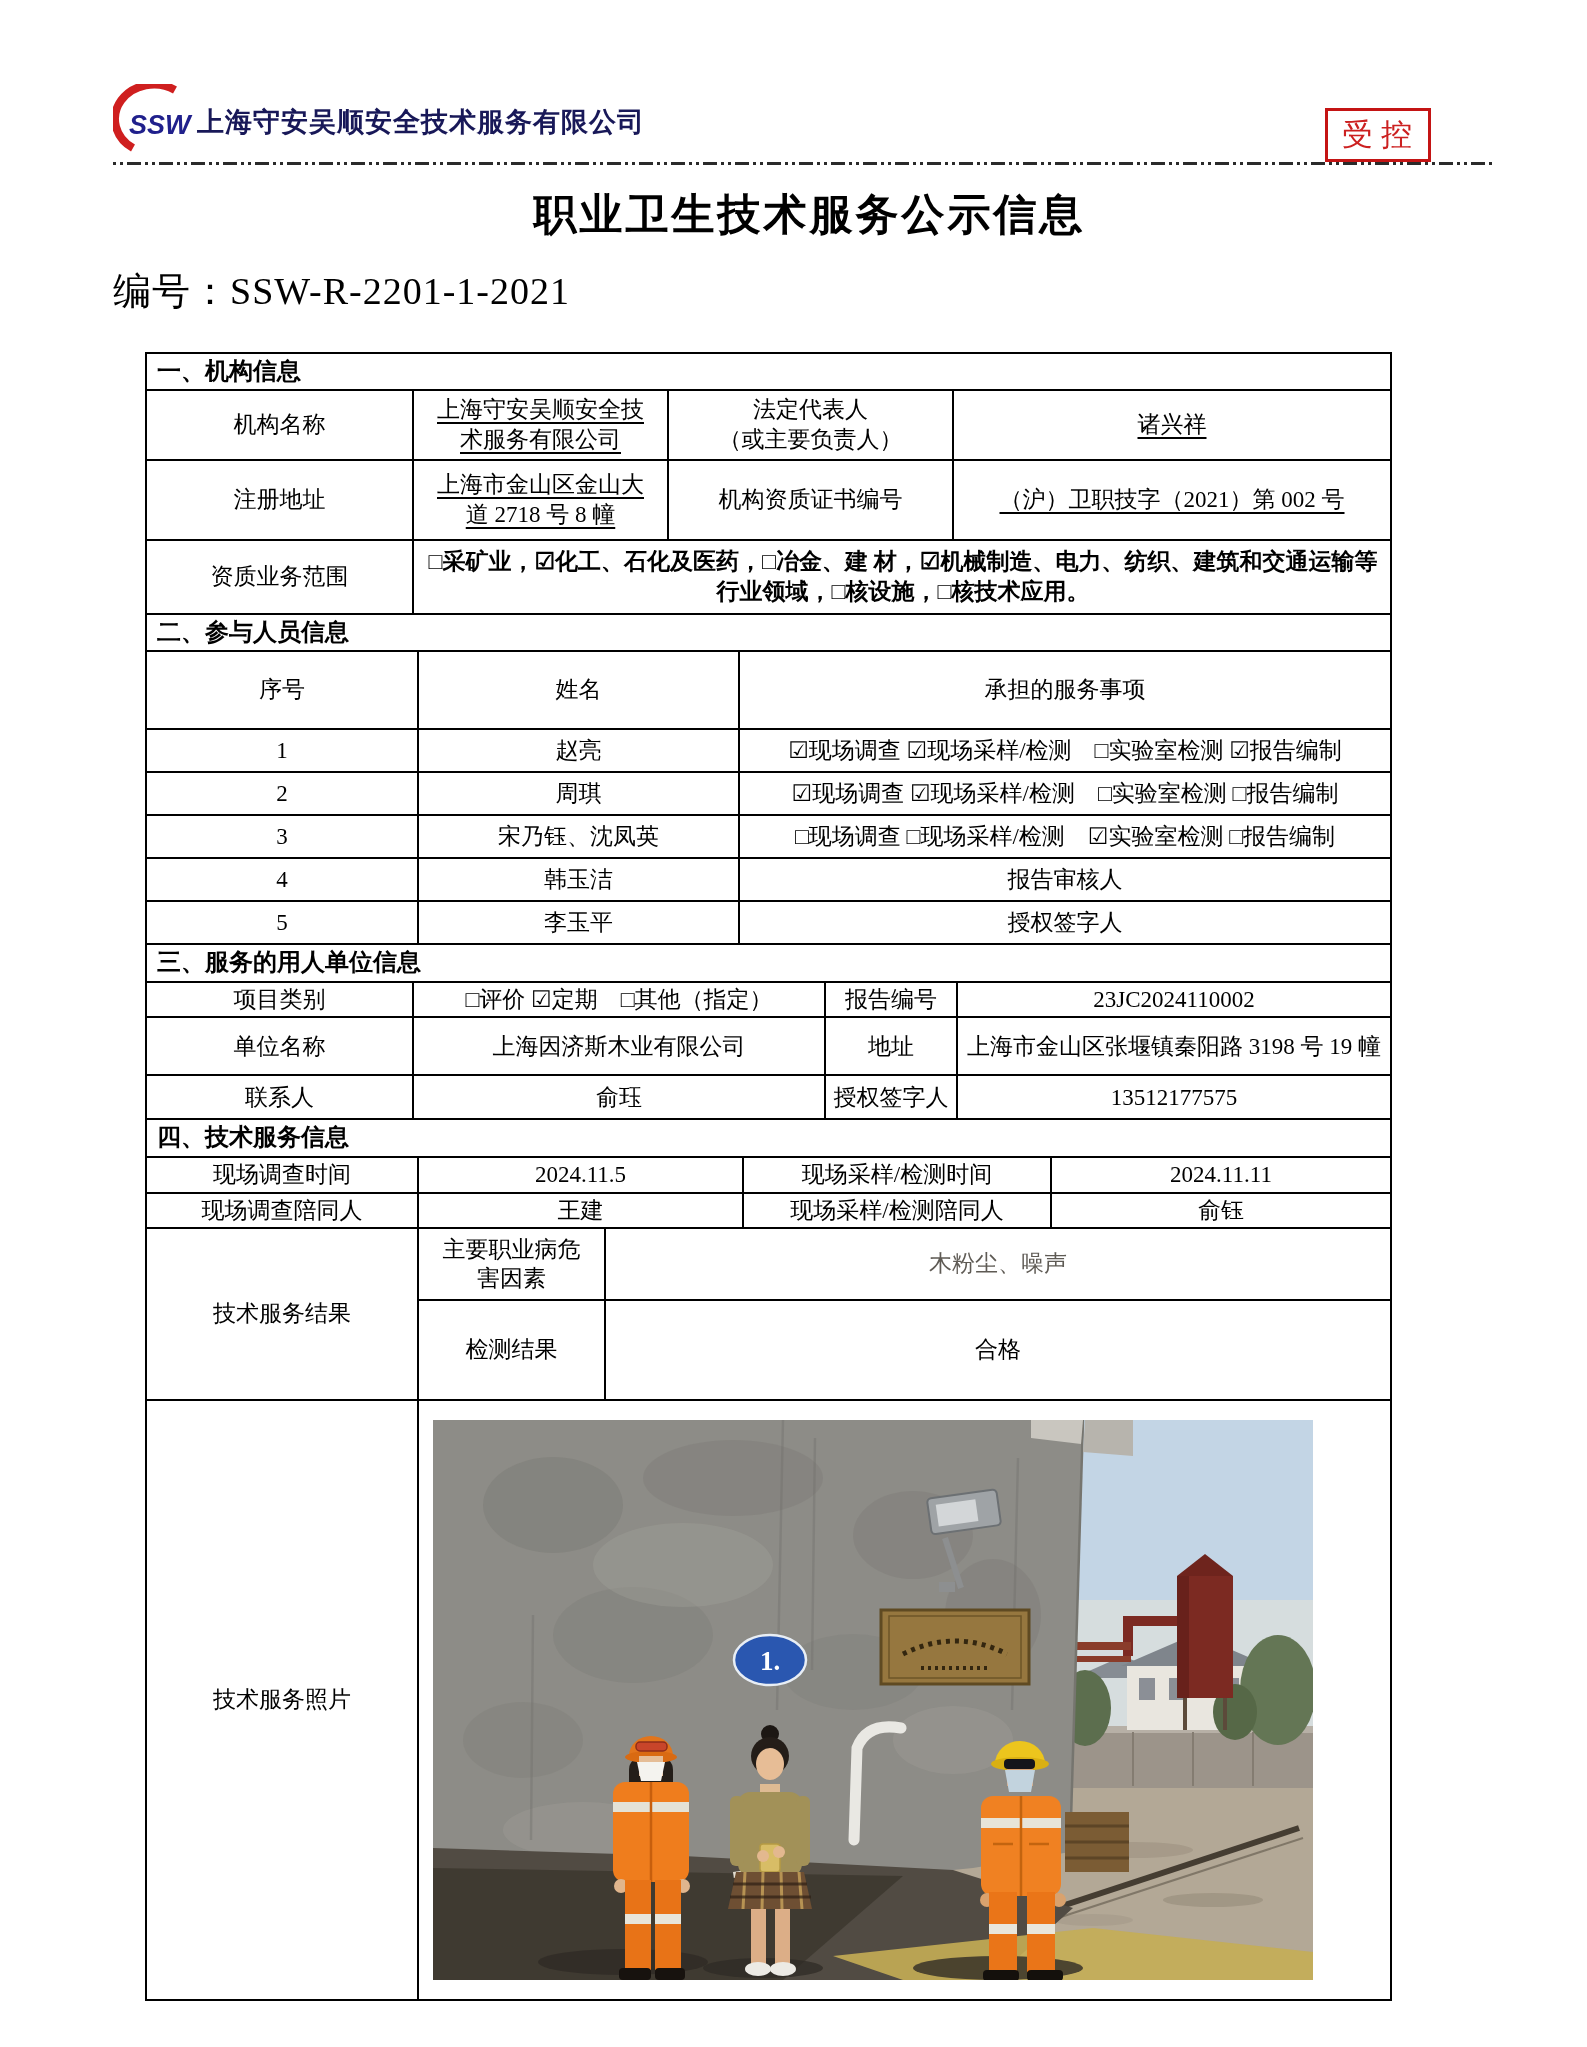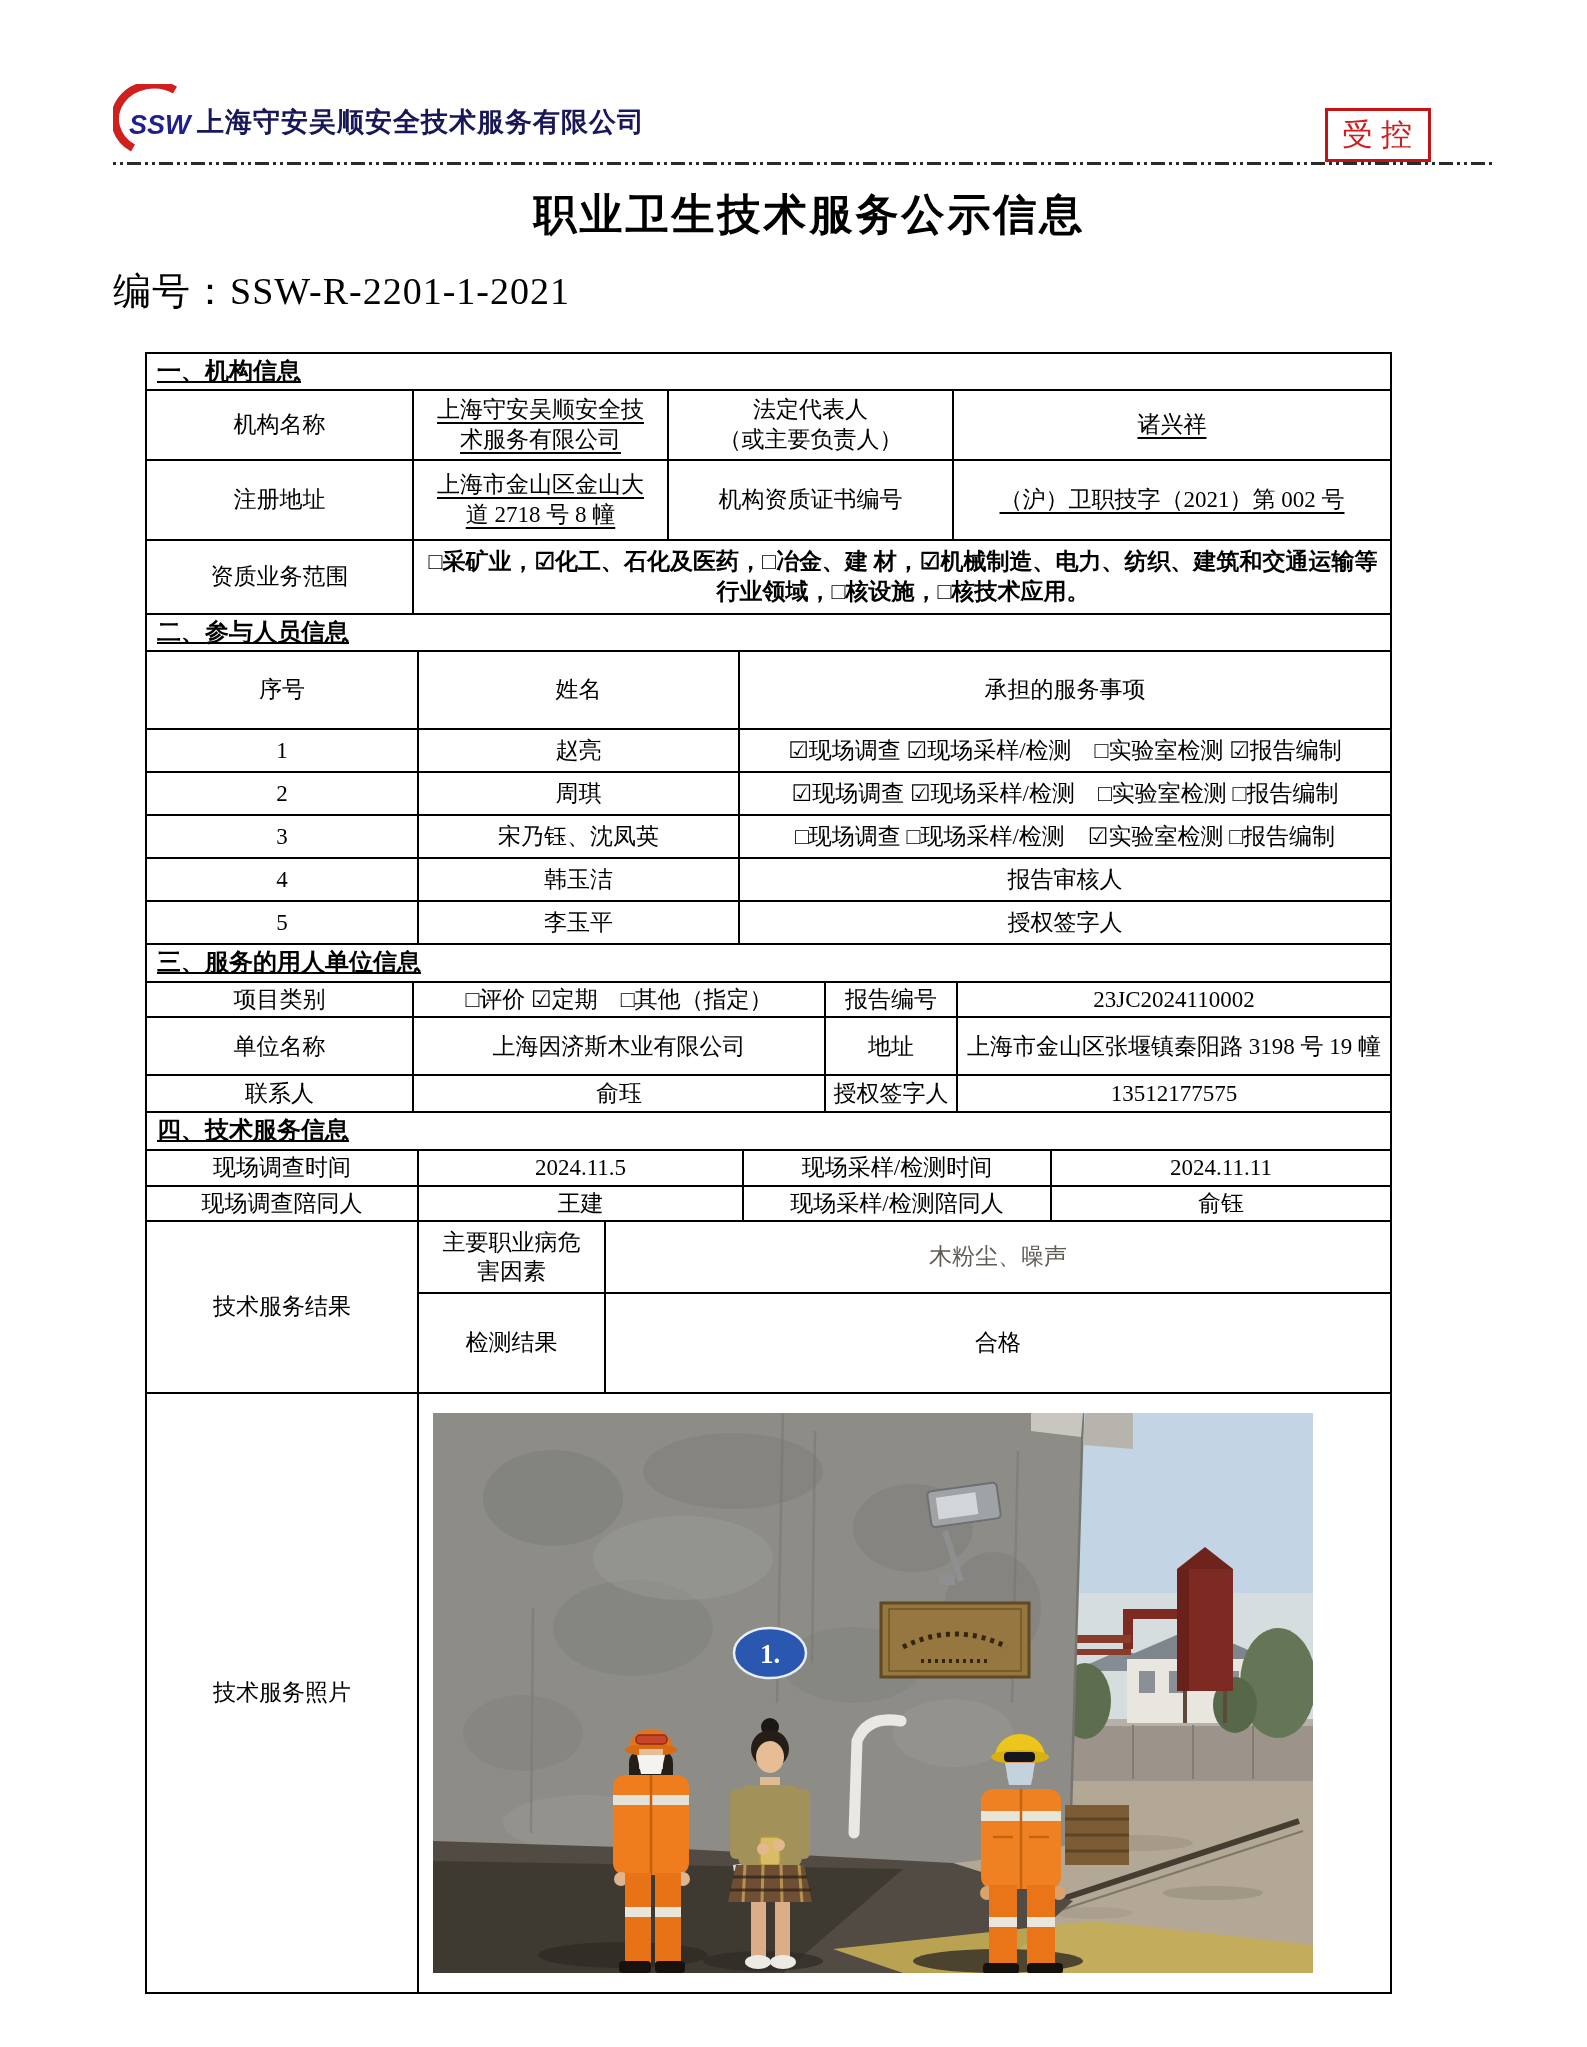--- a/index.html
+++ b/index.html
@@ -25,28 +25,28 @@
   .doc-title{position:absolute;top:186px;left:16px;width:100%;text-align:center;
     font-size:43px;font-weight:bold;letter-spacing:3px;}
   .doc-no{position:absolute;top:266px;left:113px;font-size:38px;letter-spacing:1px;}
 
   
   .tables{position:absolute;left:145px;top:352px;width:1245px;}
   table{border-collapse:collapse;table-layout:fixed;width:1245px;}
   table + table{margin-top:-2px;}
   td{border:2px solid #000;font-size:23px;text-align:center;vertical-align:middle;
      padding:2px 6px;line-height:1.3;box-sizing:border-box;overflow:hidden;}
-  tr.sec td{font-weight:bold;text-align:left;font-size:24px;height:36px;padding-left:10px;text-decoration:underline;}
+  tr.sec td{font-weight:bold;text-align:left;font-size:24px;height:36px;padding-left:10px;}
   .preline{white-space:pre-line;}
   .ul{text-decoration:underline;text-underline-offset:5px;}
   .left{text-align:center;padding-left:12px;padding-right:10px;font-weight:bold;}
   .muted{color:#5e5a54;}
   .h70 td{height:70px;} .h80 td{height:80px;} .h74 td{height:74px;}
   .h78 td{height:78px;} .h43 td{height:43px;} .h46 td{height:34px;}
-  .h62 td{height:58px;} .h44 td{height:37px;} .h72 td{height:72px;} .h100 td{height:100px;}
+  .h62 td{height:58px;} .h44 td{height:44px;} .h72 td{height:72px;} .h100 td{height:100px;}
   td.photocell{height:600px;vertical-align:top;text-align:left;padding:0;}
   .photo-frame{margin:19px 0 0 14px;width:880px;height:560px;display:block;}
 </style>
 </head>
 <body>
 
 <div class="page">
 
   <div class="hdr">
     <div class="logo-wrap">

